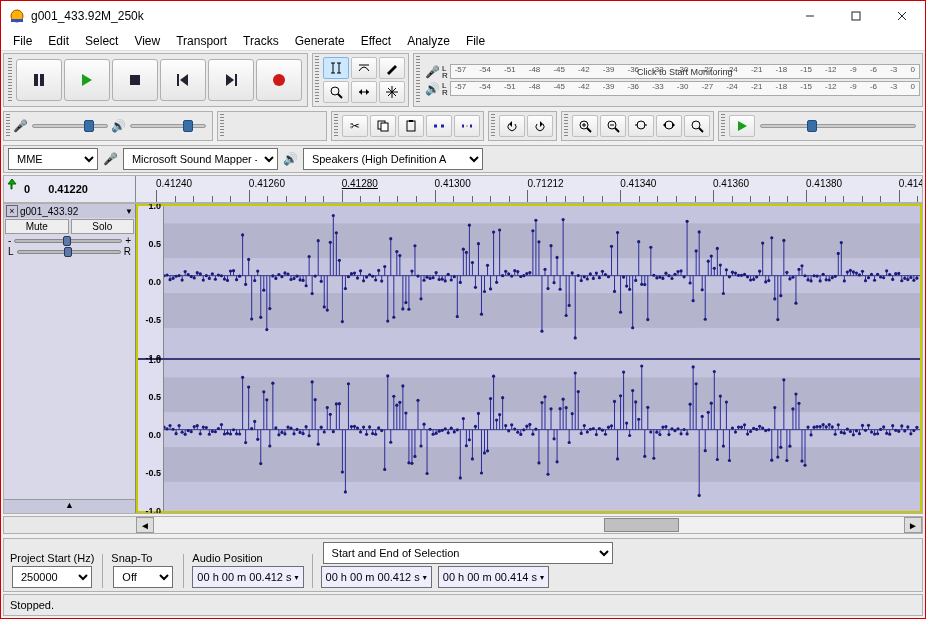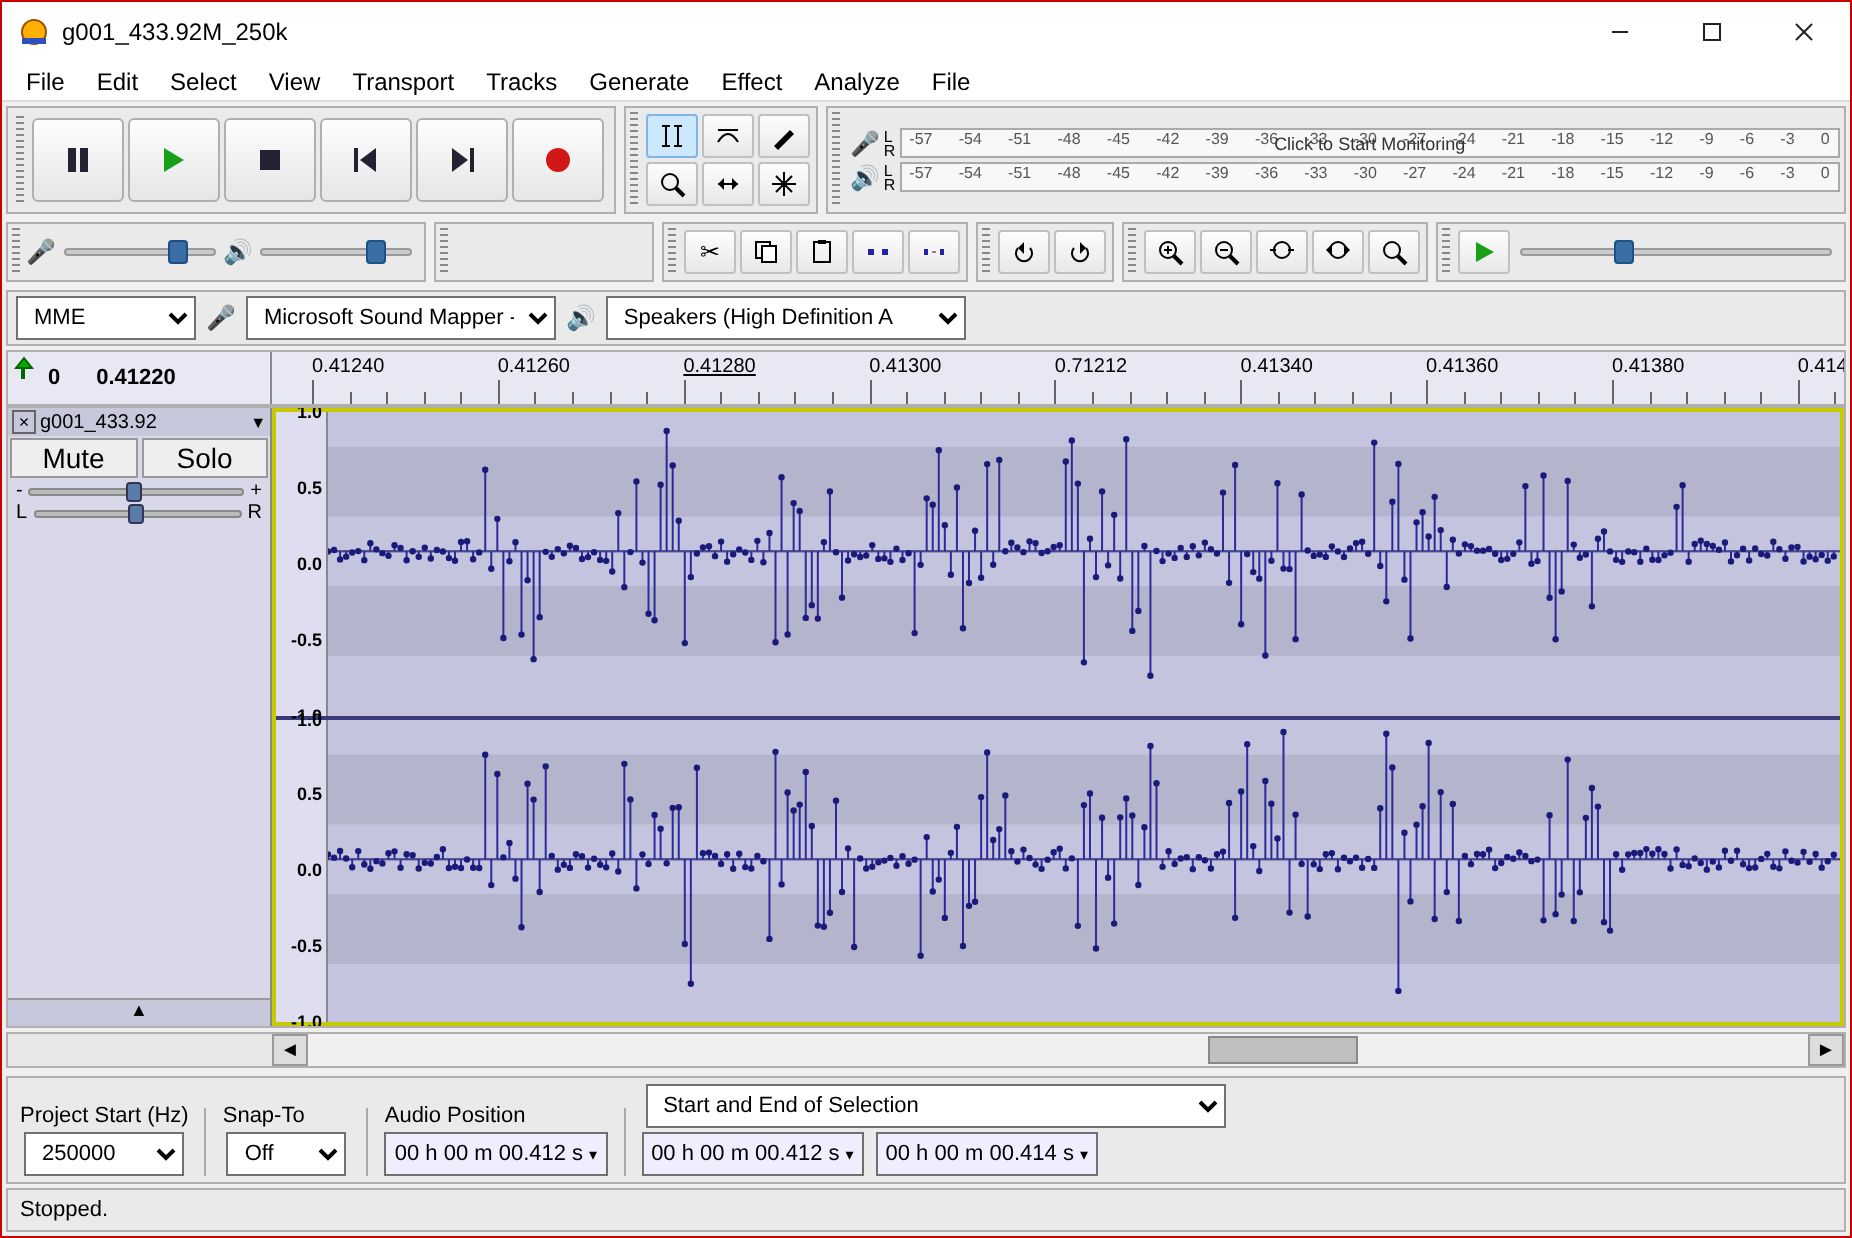--- a/index.html
+++ b/index.html
@@ -49,21 +49,21 @@
 
 .pin { position:absolute; left:2px; top:2px; }
 .pin svg { display:block; }
 
 
 .track-area { flex: 1; display: flex; border: 1px solid #b0b0b0; margin: 0 2px; background: #b0b0c0; overflow: hidden; position:relative; }
 .track-panel { width: 132px; background: #d8d8e8; border-right: 1px solid #888; font-size: 10px; display:flex; flex-direction:column; }
 .track-panel-hdr { display: flex; align-items: center; background: #c8c8dd; padding: 1px 2px; }
 .track-panel-hdr .tx { font-size:10px; }
 .track-panel-btns { display: flex; }
-.track-panel-btns .pbtn { flex: 1; border: 1px solid #999; background: #eee; font-size: 14px; text-align: center; padding: 1px 0; margin: 1px; }
+.track-panel-btns .pbtn { flex: 1; border: 1px solid #999; background: #eee; font-size: 10px; text-align: center; padding: 1px 0; margin: 1px; }
 .pan-row { display:flex; align-items:center; justify-content:space-between; padding: 0 4px; font-size:10px; }
 .mini-slider { flex:1; height:4px; background:#bbb; border:1px solid #888; margin:0 3px; position:relative; border-radius:2px;}
 .mini-thumb { position:absolute; width:8px; height:10px; background:#5a7aaa; border:1px solid #335; top:-4px; border-radius:2px; }
 .track-info { font-size:10px; padding:2px 4px; color:#222; }
 .track-collapse { height: 14px; background:#c8c8dd; border-top:1px solid #999; text-align:center; font-size:9px; margin-top:auto; }
 
 .wave-area { flex: 1; background: #bcbcdc; position: relative; border: 2px solid #c9c900; display:flex; flex-direction:column; }
 .channel { flex:1; position:relative; background: #c4c4de; border-bottom: 2px solid #3a3a7a; }
 .channel:last-child { border-bottom:none; }
 .vruler { position:absolute; left:0; top:0; bottom:0; width:26px; background:#dedef0; border-right:1px solid #888; font-size:9px; }

